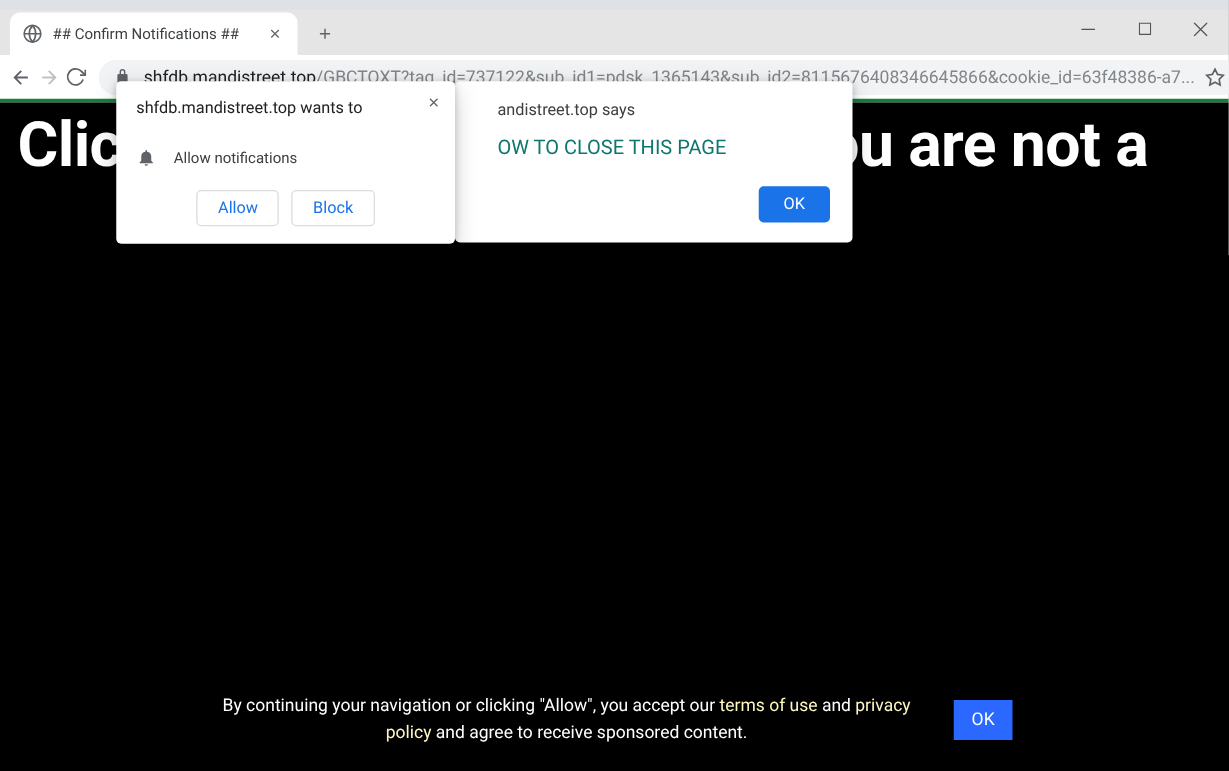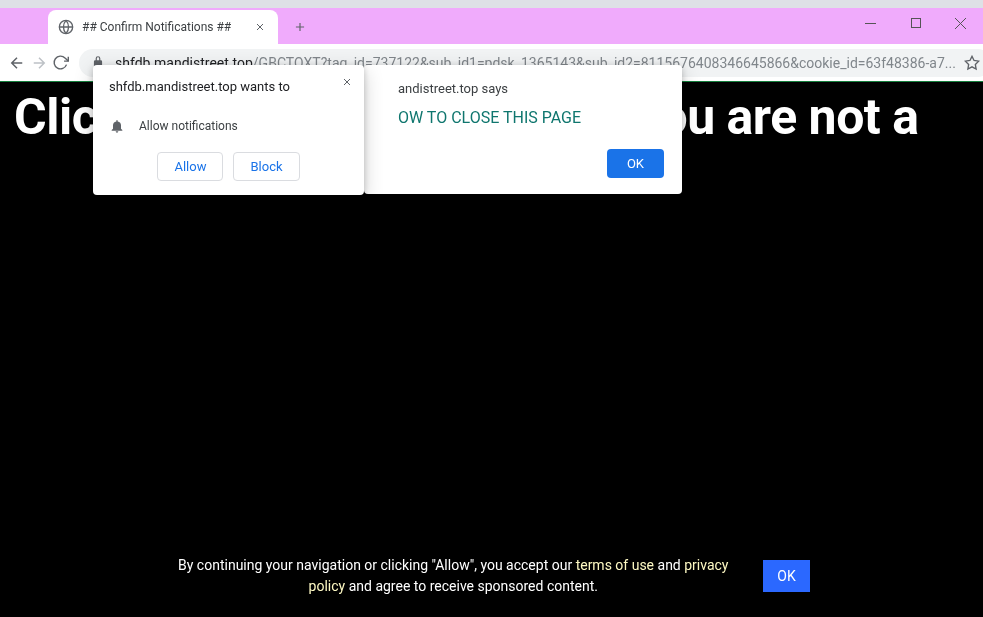--- a/index.html
+++ b/index.html
@@ -2,31 +2,31 @@
 <html><head>
 <meta charset="utf-8">
 <style>
 * { margin: 0; padding: 0; box-sizing: border-box; font-family: -apple-system, BlinkMacSystemFont, "Segoe UI", Roboto, Arial, sans-serif; }
 body { width: 983px; height: 617px; overflow: hidden; background: #fff; position: relative; }
 
 
 .titlebar { height: 8px; background: #dee1e6; }
 
 
-.tabstrip { height: 36px; background: #f0abfc; display: flex; align-items: flex-end; position: relative; padding-left: 40px; }
+.tabstrip { height: 36px; background: #e5e5e5; display: flex; align-items: flex-end; position: relative; }
 .tab { background: #fff; height: 34px; width: 230px; margin-left: 8px; border-radius: 8px 8px 0 0; display: flex; align-items: center; padding: 0 10px; gap: 8px; font-size: 12px; color: #3c4043; position: relative; }
 .tab .favicon { width: 16px; height: 16px; color: #5f6368; flex-shrink: 0; }
 .tab .tab-title { flex: 1; white-space: nowrap; overflow: hidden; text-overflow: ellipsis; }
 .tab .tab-close { width: 16px; height: 16px; color: #5f6368; cursor: pointer; display:flex; align-items:center; justify-content:center; }
 .newtab { width: 28px; height: 28px; margin-left: 8px; margin-bottom: 3px; display:flex; align-items:center; justify-content:center; color:#5f6368; cursor:pointer; border-radius:50%; }
 .window-controls { position: absolute; right: 0; top: 0; display: flex; height: 30px; }
 .window-controls div { width: 45px; display:flex; align-items:center; justify-content:center; color:#555; }
 
 
-.toolbar { height: 38px; background: #fff; border-bottom: 1px solid #15803d; display: flex; align-items: center; padding: 0 8px; gap: 4px; }
+.toolbar { height: 38px; background: #fff; border-bottom: 3px solid #15803d; display: flex; align-items: center; padding: 0 8px; gap: 4px; }
 .navbtn { width: 28px; height: 28px; display:flex; align-items:center; justify-content:center; color:#5f6368; border-radius:50%; }
 .navbtn.disabled { color: #bdc1c6; }
 .omnibox { flex: 1; height: 28px; background: #f1f3f4; border-radius: 14px; display: flex; align-items: center; padding: 0 12px; gap: 8px; font-size: 14px; color: #202124; margin: 0 6px; }
 .omnibox .lock { width: 16px; height: 16px; color: #5f6368; flex-shrink:0; }
 .omnibox .url { flex: 1; white-space: nowrap; overflow: hidden; }
 .omnibox .url .host { color: #202124; }
 .omnibox .url .path { color: #80868b; }
 .omnibox .star { width: 16px; height: 16px; color: #5f6368; }
 
 

